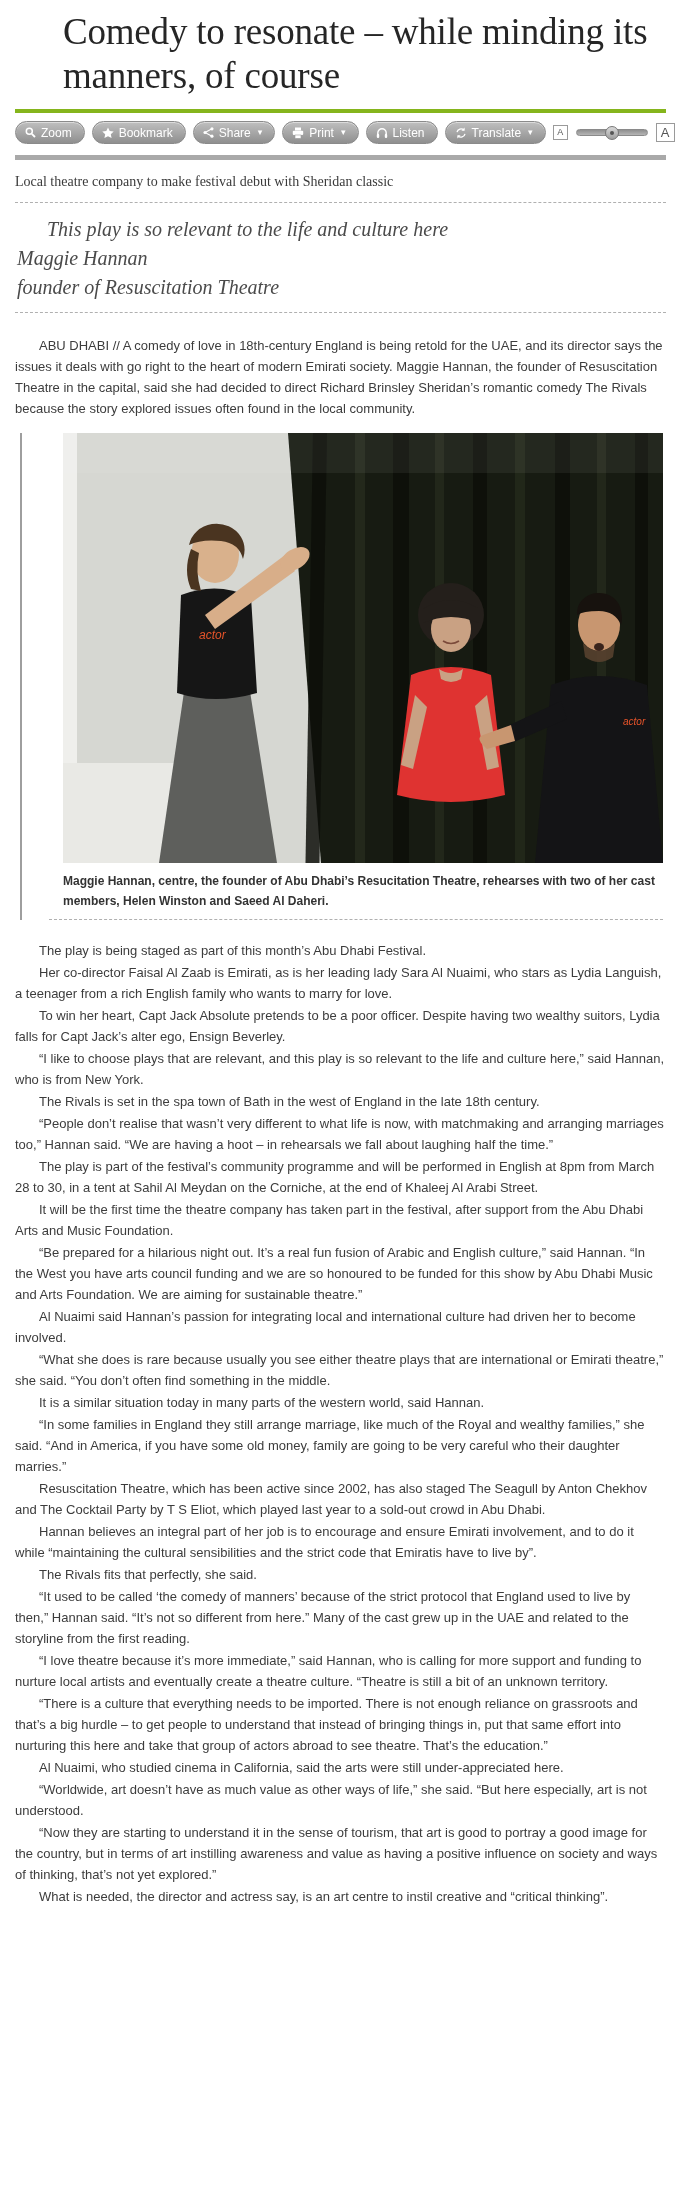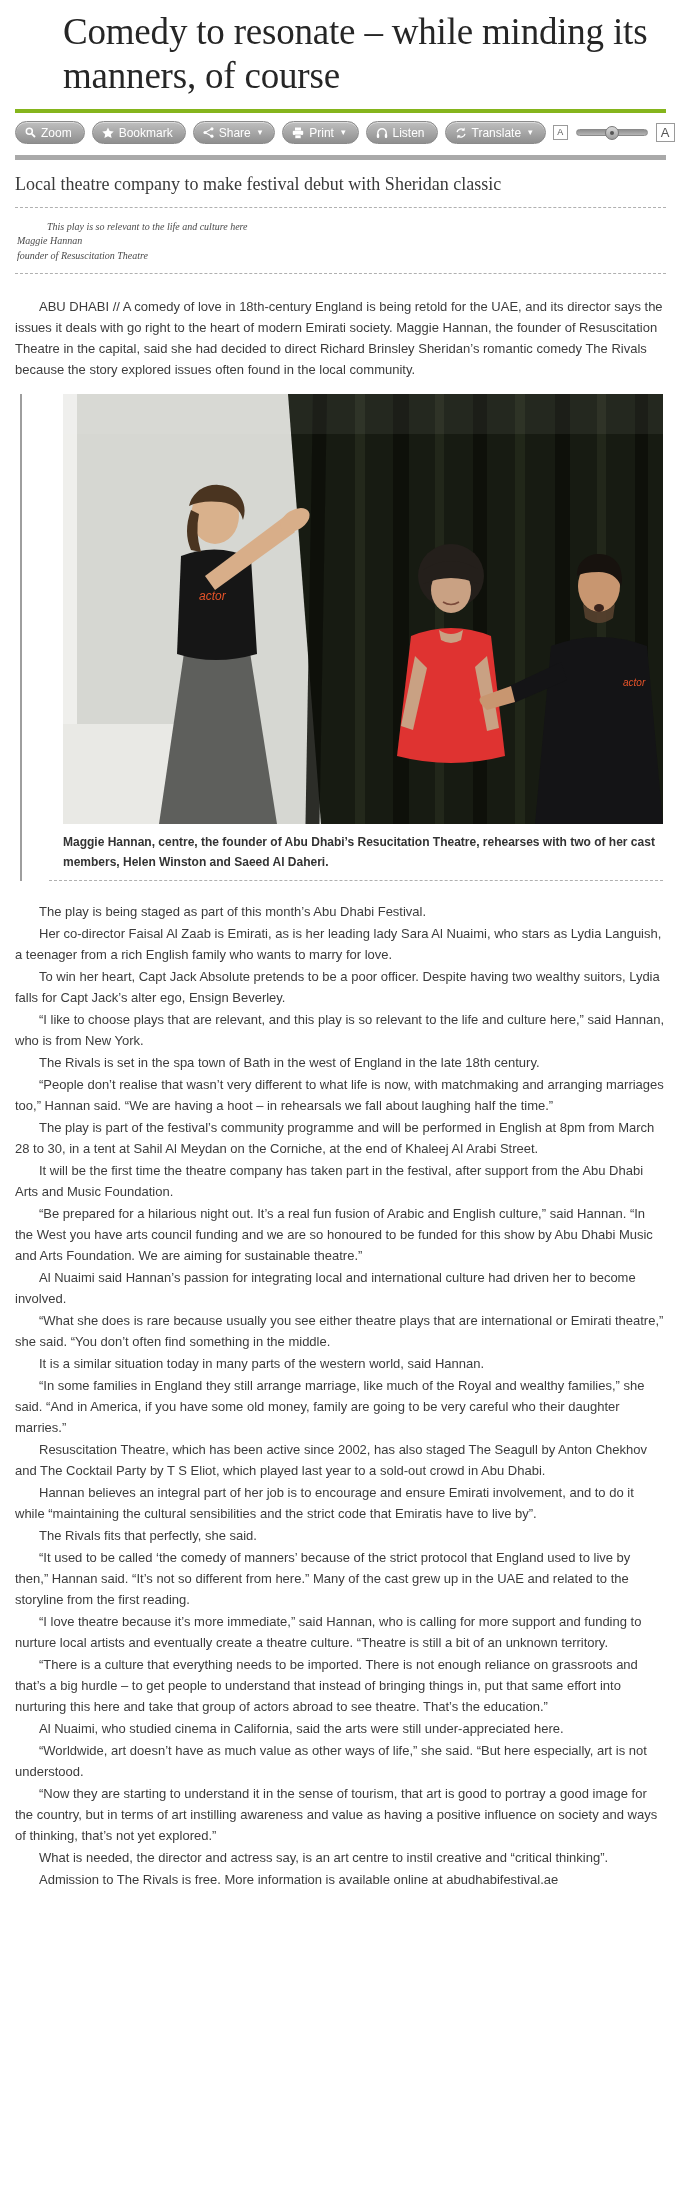--- a/index.html
+++ b/index.html
@@ -51,28 +51,28 @@
     border:1px solid #777; cursor:pointer;
   }
   .knob::after { content:""; position:absolute; left:4px; top:4px; width:4px; height:4px;
     border-radius:50%; background:#555; }
 
   .grey-rule { height:5px; background:#a9a9a9; margin-top:8px; }
 
   
   .subheadline {
     font-family:"Liberation Serif", serif;
-    font-size:18px; font-weight:400; color:#3a3a3a;
+    font-size:14px; font-weight:400; color:#3a3a3a;
     margin:14px 0 12px 0;
   }
   .dashed { border:none; border-top:1px dashed #b0b0b0; height:0; }
 
   
   .pull-quote { padding:12px 0 10px 2px; font-family:"Liberation Serif", serif;
-    font-style:italic; color:#4a4a4a; font-size:10px; line-height:1.45; }
+    font-style:italic; color:#4a4a4a; font-size:20px; line-height:1.45; }
   .pull-quote .quote-line { padding-left:30px; }
 
   
   .lead, .para {
     font-size:13px; line-height:21px; color:#3c3c3c;
     text-indent:24px; margin:0 0 1px 0;
   }
   .lead { margin-top:22px; margin-bottom:14px; }
 
   
@@ -263,16 +263,15 @@
       <p class="para">Resuscitation Theatre, which has been active since 2002, has also staged The Seagull by Anton Chekhov and The Cocktail Party by T S Eliot, which played last year to a sold-out crowd in Abu Dhabi.</p>
       <p class="para">Hannan believes an integral part of her job is to encourage and ensure Emirati involvement, and to do it while “maintaining the cultural sensibilities and the strict code that Emiratis have to live by”.</p>
       <p class="para">The Rivals fits that perfectly, she said.</p>
       <p class="para">“It used to be called ‘the comedy of manners’ because of the strict protocol that England used to live by then,” Hannan said. “It’s not so different from here.” Many of the cast grew up in the UAE and related to the storyline from the first reading.</p>
       <p class="para">“I love theatre because it’s more immediate,” said Hannan, who is calling for more support and funding to nurture local artists and eventually create a theatre culture. “Theatre is still a bit of an unknown territory.</p>
       <p class="para">“There is a culture that everything needs to be imported. There is not enough reliance on grassroots and that’s a big hurdle – to get people to understand that instead of bringing things in, put that same effort into nurturing this here and take that group of actors abroad to see theatre. That’s the education.”</p>
       <p class="para">Al Nuaimi, who studied cinema in California, said the arts were still under-appreciated here.</p>
       <p class="para">“Worldwide, art doesn’t have as much value as other ways of life,” she said. “But here especially, art is not understood.</p>
       <p class="para">“Now they are starting to understand it in the sense of tourism, that art is good to portray a good image for the country, but in terms of art instilling awareness and value as having a positive influence on society and ways of thinking, that’s not yet explored.”</p>
       <p class="para">What is needed, the director and actress say, is an art centre to instil creative and “critical thinking”.</p>
-      <p class="para">Admission to The Rivals is free. More information is available online at abudhabifestival.ae</p>
     </div>
 
 </div>
 
 </body></html>

